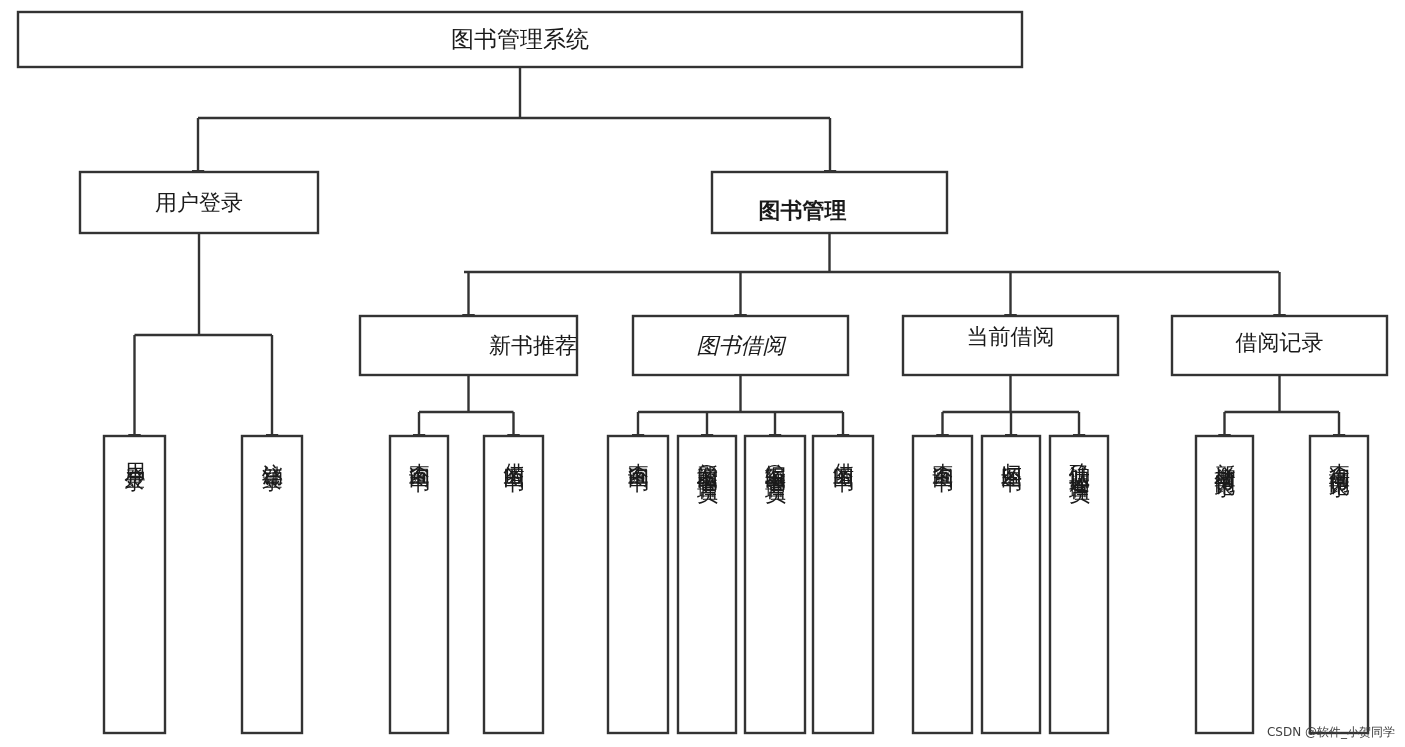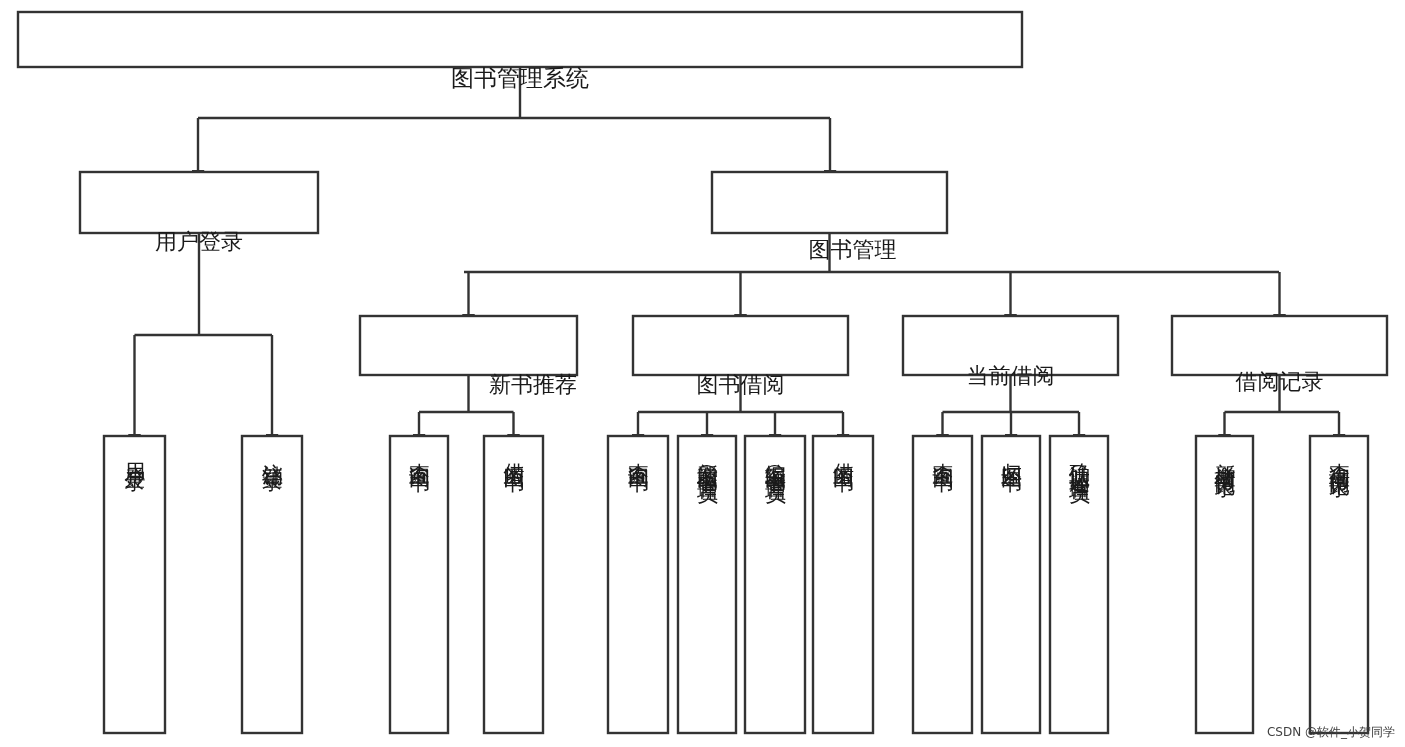--- a/index.html
+++ b/index.html
@@ -58,21 +58,20 @@
     color: #1a1a1a;
     letter-spacing: 3px;
     white-space: nowrap;
   }
   .hlabel-wrap {
     position: absolute;
     display: flex;
     align-items: center;
     justify-content: center;
     pointer-events: none;
-    margin-top: 39px;
   }
   .hlabel-text {
     font-family: "DejaVu Sans", "Liberation Sans", sans-serif;
     font-size: 22px;
     color: #1a1a1a;
     white-space: nowrap;
   }
   .title-text {
     font-size: 23px;
   }
@@ -158,27 +157,27 @@
       </g>
   </svg>
 
   <div id="labels-layer">
       <div class="hlabel-wrap" style="left: 18px; top: 12px; width: 1004px; height: 55px;">
         <span class="hlabel-text title-text">图书管理系统</span>
       </div>
       <div class="hlabel-wrap" style="left: 80px; top: 172px; width: 238px; height: 61px;">
         <span class="hlabel-text">用户登录</span>
       </div>
-      <div class="hlabel-wrap" style="left: 735px; top: 172px; width: 235px; height: 78px;">
+      <div class="hlabel-wrap" style="left: 685px; top: 172px; width: 235px; height: 78px; font-weight: bold;">
         <span class="hlabel-text">图书管理</span>
       </div>
       <div class="hlabel-wrap" style="left: 360px; top: 316px; width: 217px; height: 59px; justify-content: flex-end;">
         <span class="hlabel-text">新书推荐</span>
       </div>
-      <div class="hlabel-wrap" style="left: 633px; top: 316px; width: 215px; height: 59px;">
+      <div class="hlabel-wrap" style="left: 633px; top: 316px; width: 215px; height: 59px; font-style: italic;">
         <span class="hlabel-text">图书借阅</span>
       </div>
       <div class="hlabel-wrap" style="left: 903px; top: 316px; width: 215px; height: 42px;">
         <span class="hlabel-text">当前借阅</span>
       </div>
       <div class="hlabel-wrap" style="left: 1172px; top: 316px; width: 215px; height: 53px;">
         <span class="hlabel-text">借阅记录</span>
       </div>
       <div class="vlabel-wrap" style="left: 104px; top: 446px; width: 61px; height: 277px;">
         <span class="vlabel-text">用户登录</span>

